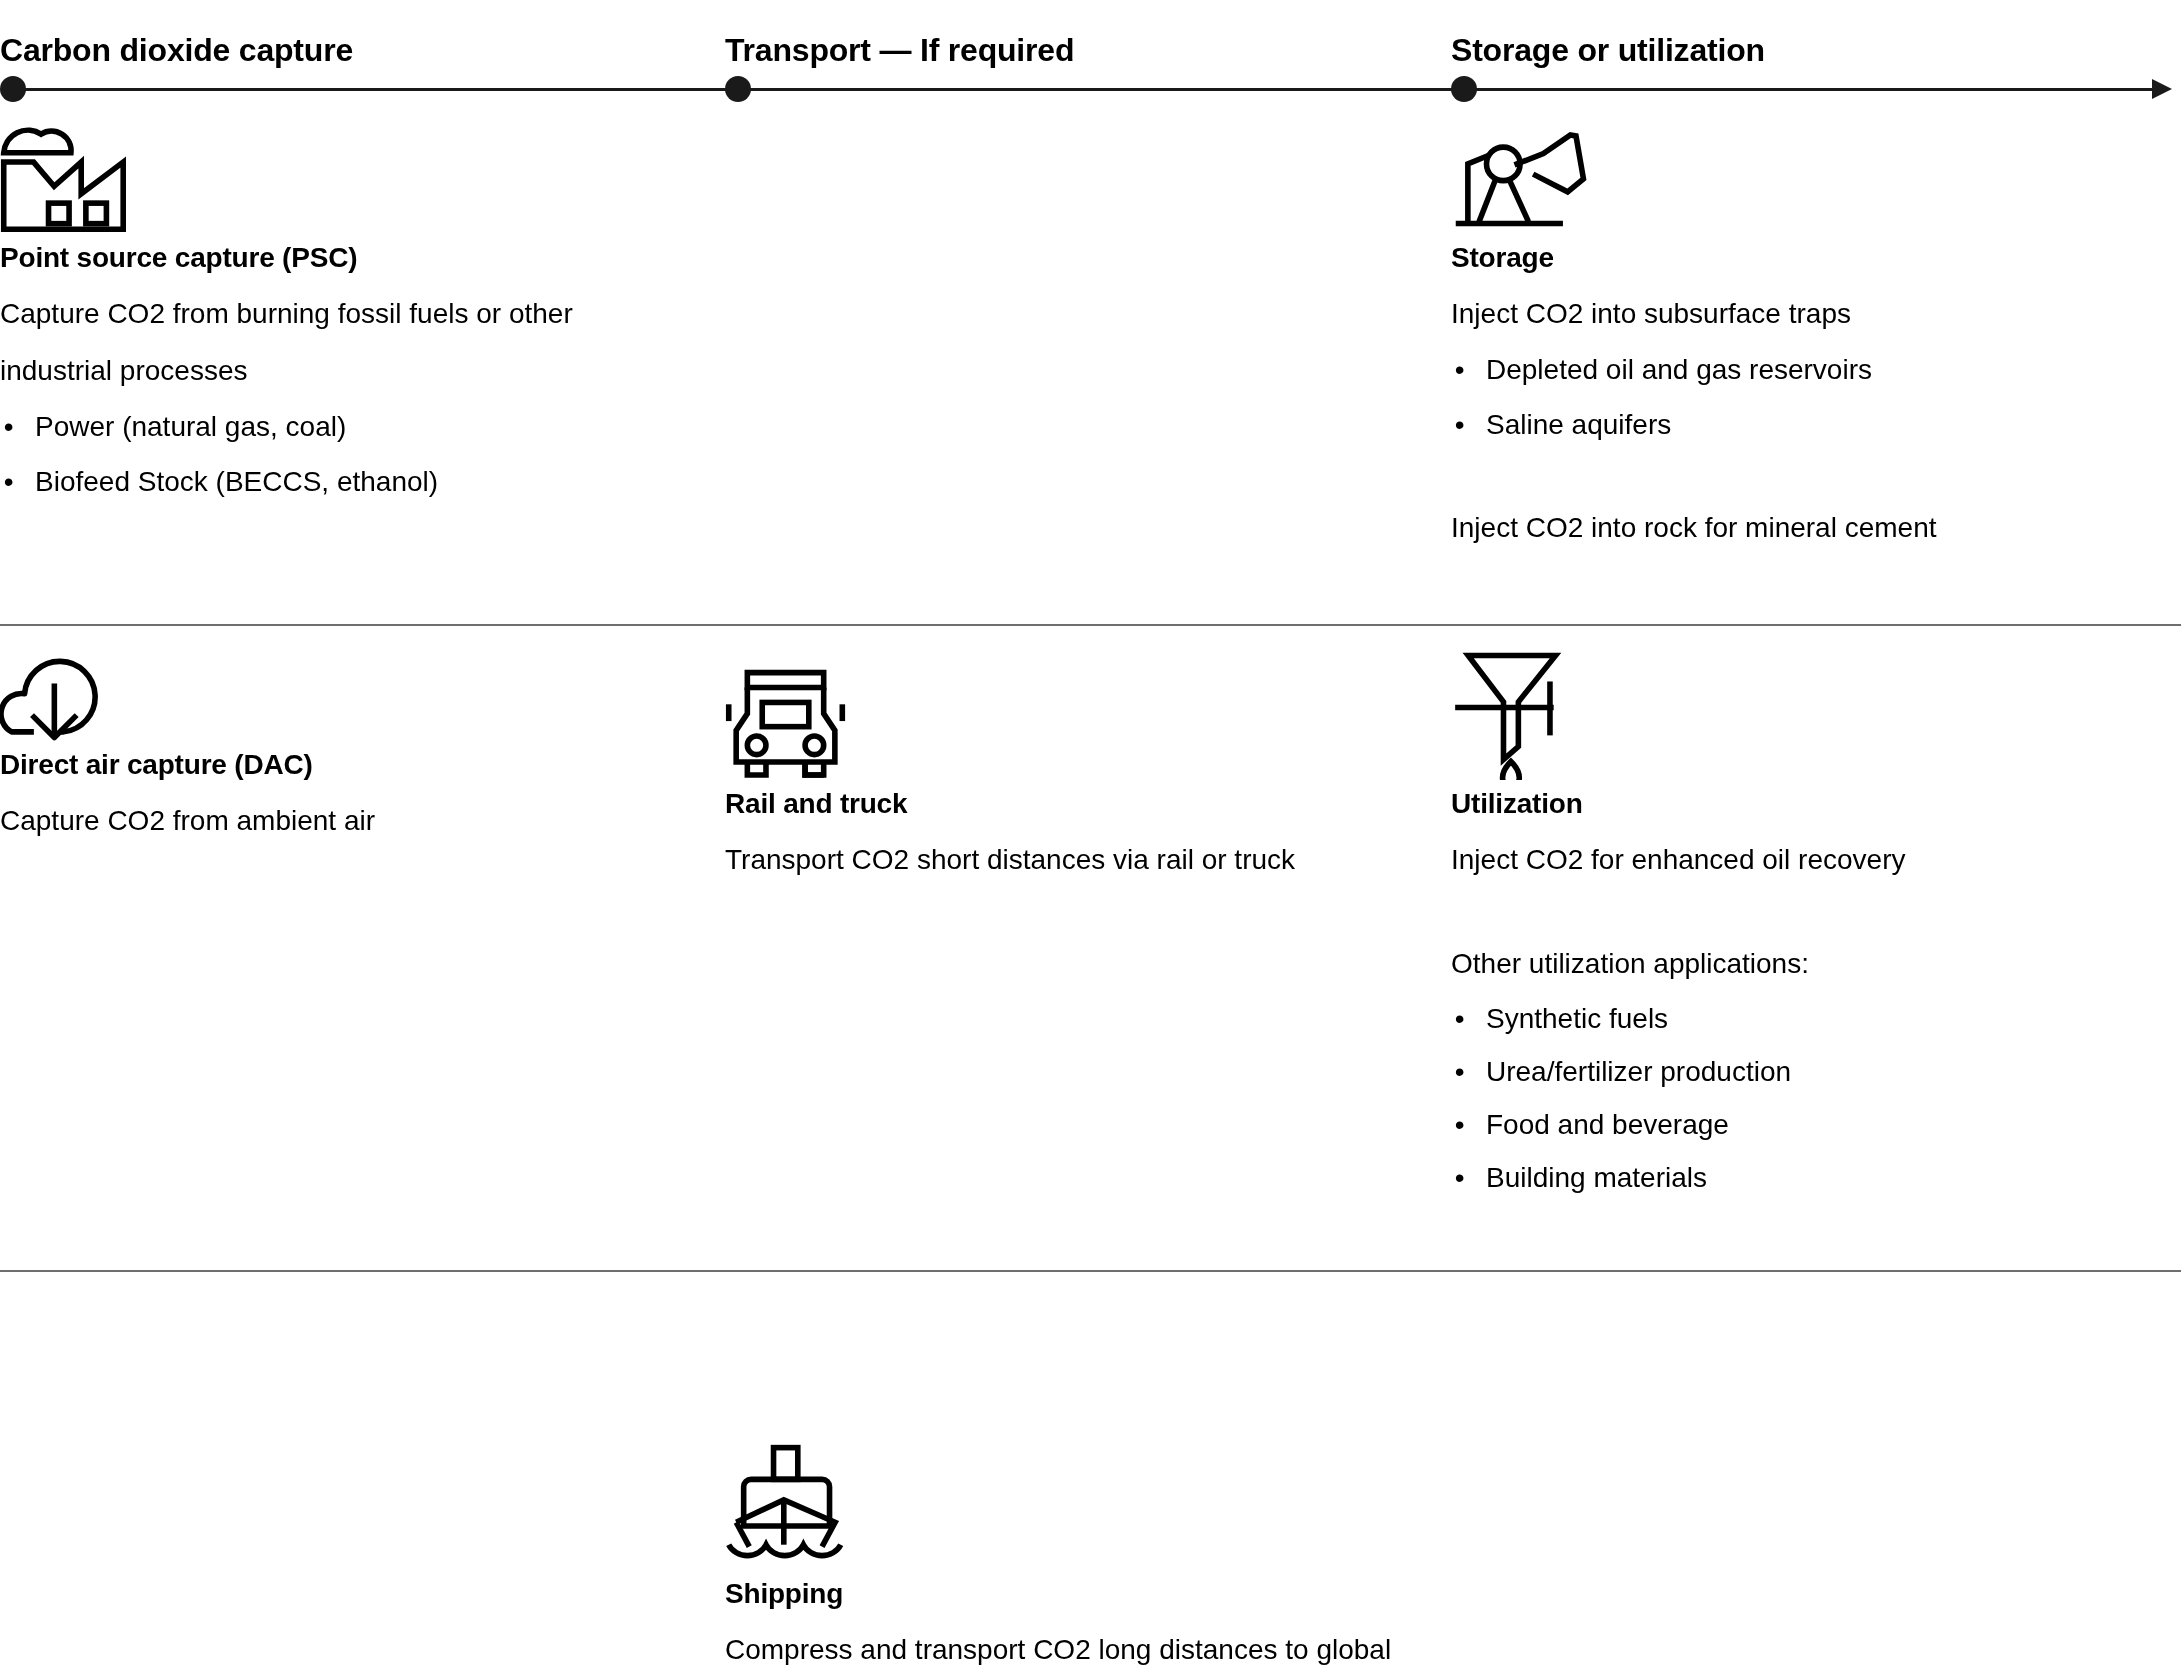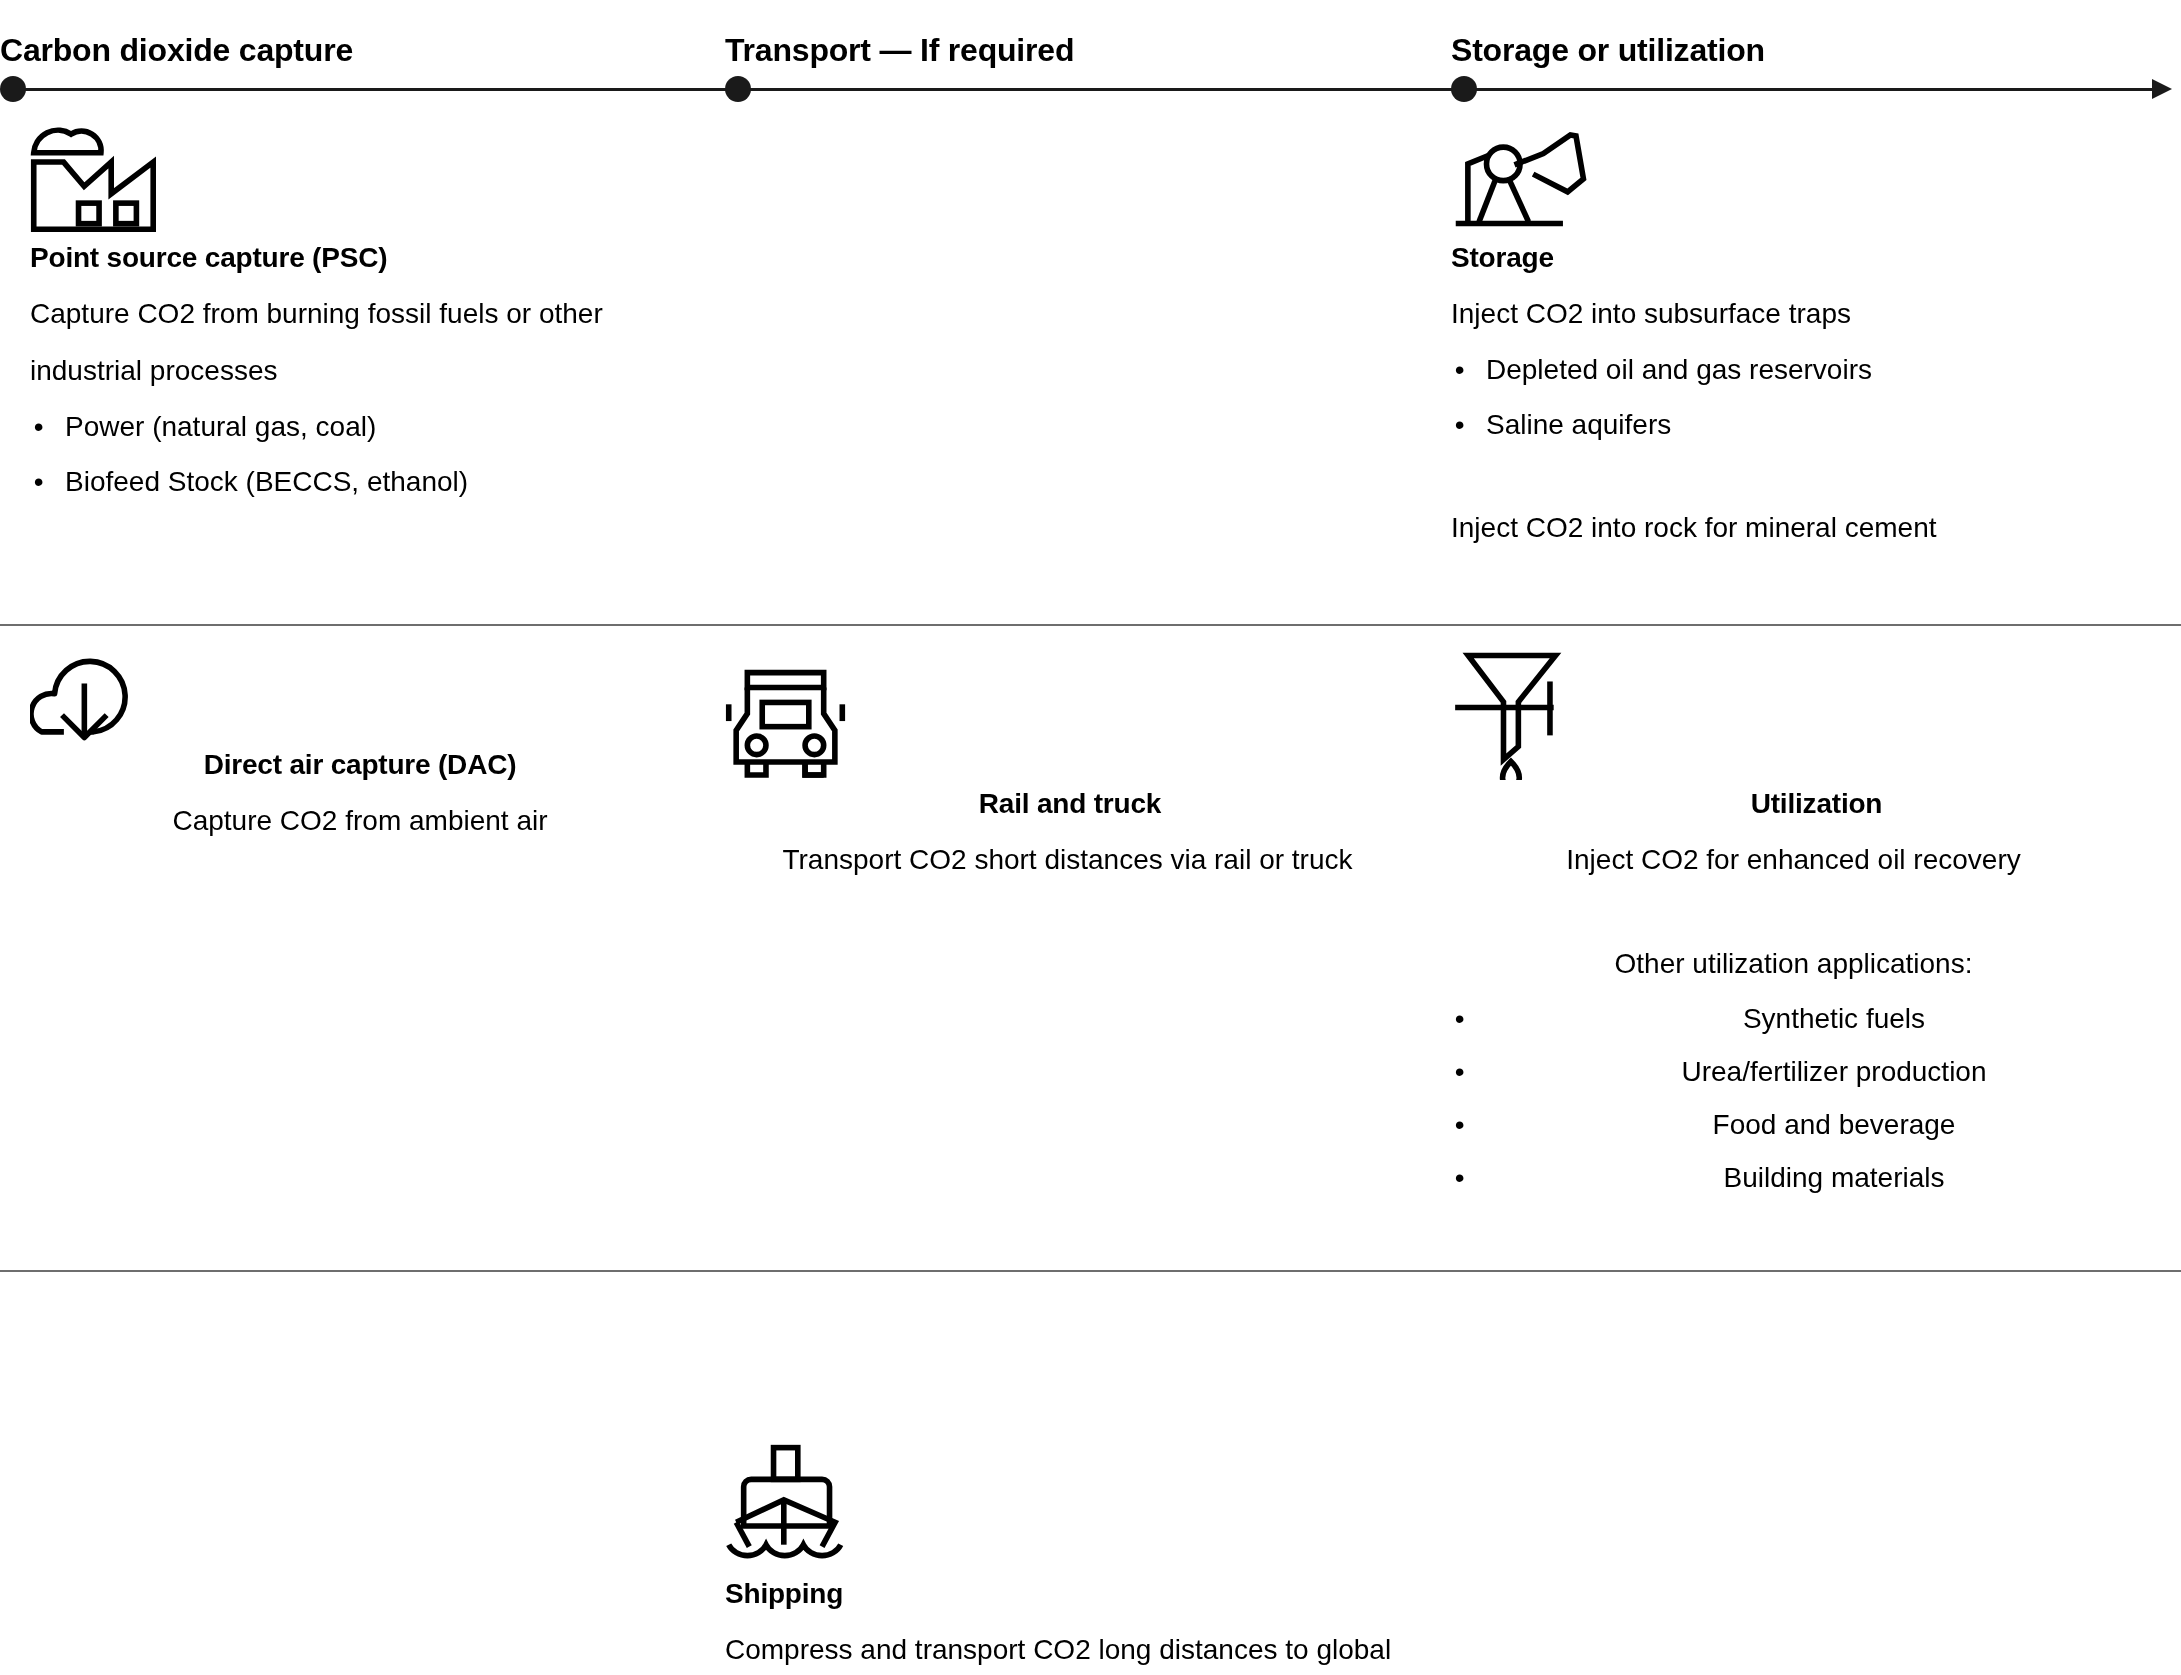--- a/index.html
+++ b/index.html
@@ -78,37 +78,37 @@
     position: absolute;
     top: 121px;
     left: 0;
     width: 2181px;
   }
   .row {
     position: relative;
     width: 2181px;
   }
   .row-1 { height: 505px; }
-  .row-2 { height: 782px; text-align: center; }
+  .row-2 { height: 782px; }
   .row-3 { height: 331px; }
 
   .divider {
     position: absolute;
     left: 0;
     width: 2181px;
     height: 1.9px;
     background: #6e6e6e;
   }
 
   .cell {
     position: absolute;
     top: 0;
     box-sizing: border-box;
   }
-  .col-1 { left: 0px;    width: 690px; padding-left: 30px; }
+  .col-1 { left: 0px;    width: 690px; }
   .col-2 { left: 725px;  width: 690px; }
   .col-3 { left: 1451px; width: 731px; }
 
   .icon-box {
     height: 117px;
     display: block;
     position: relative;
   }
   .icon-box svg { display: block; }
 

